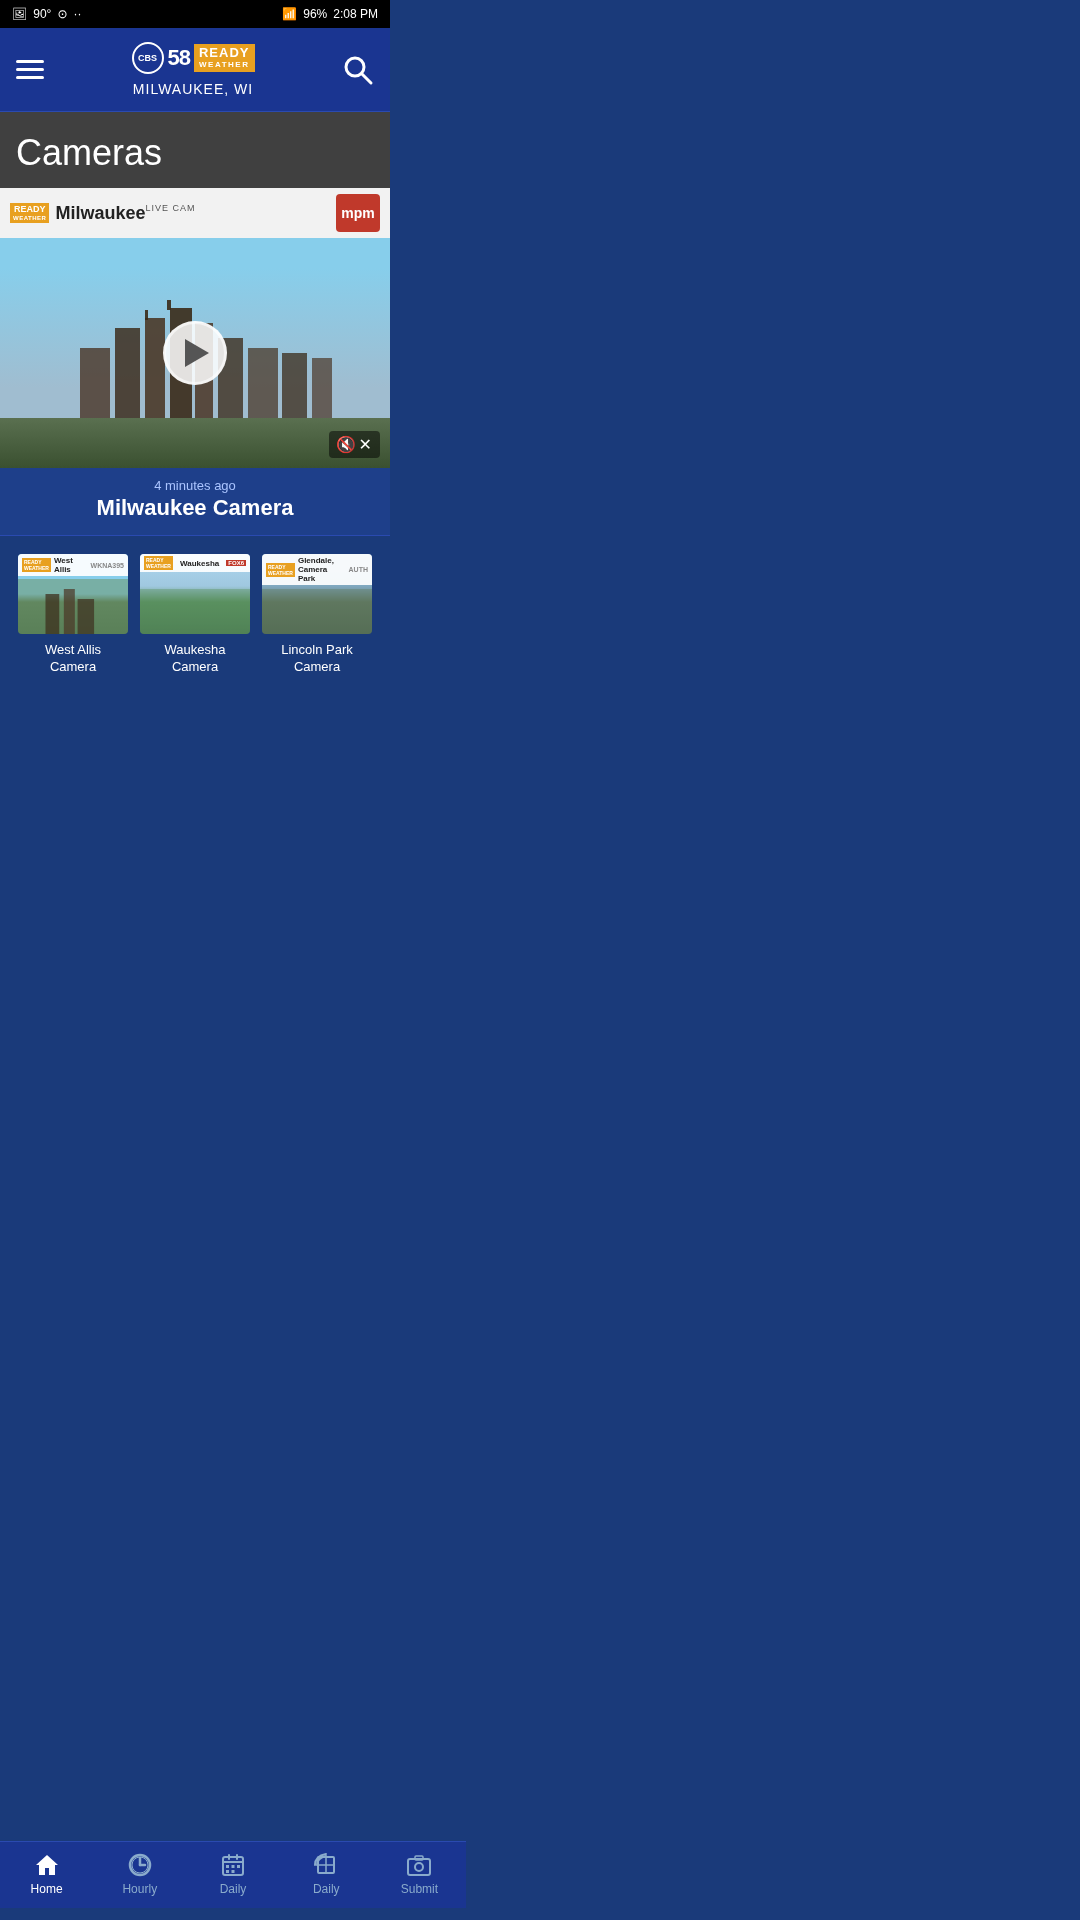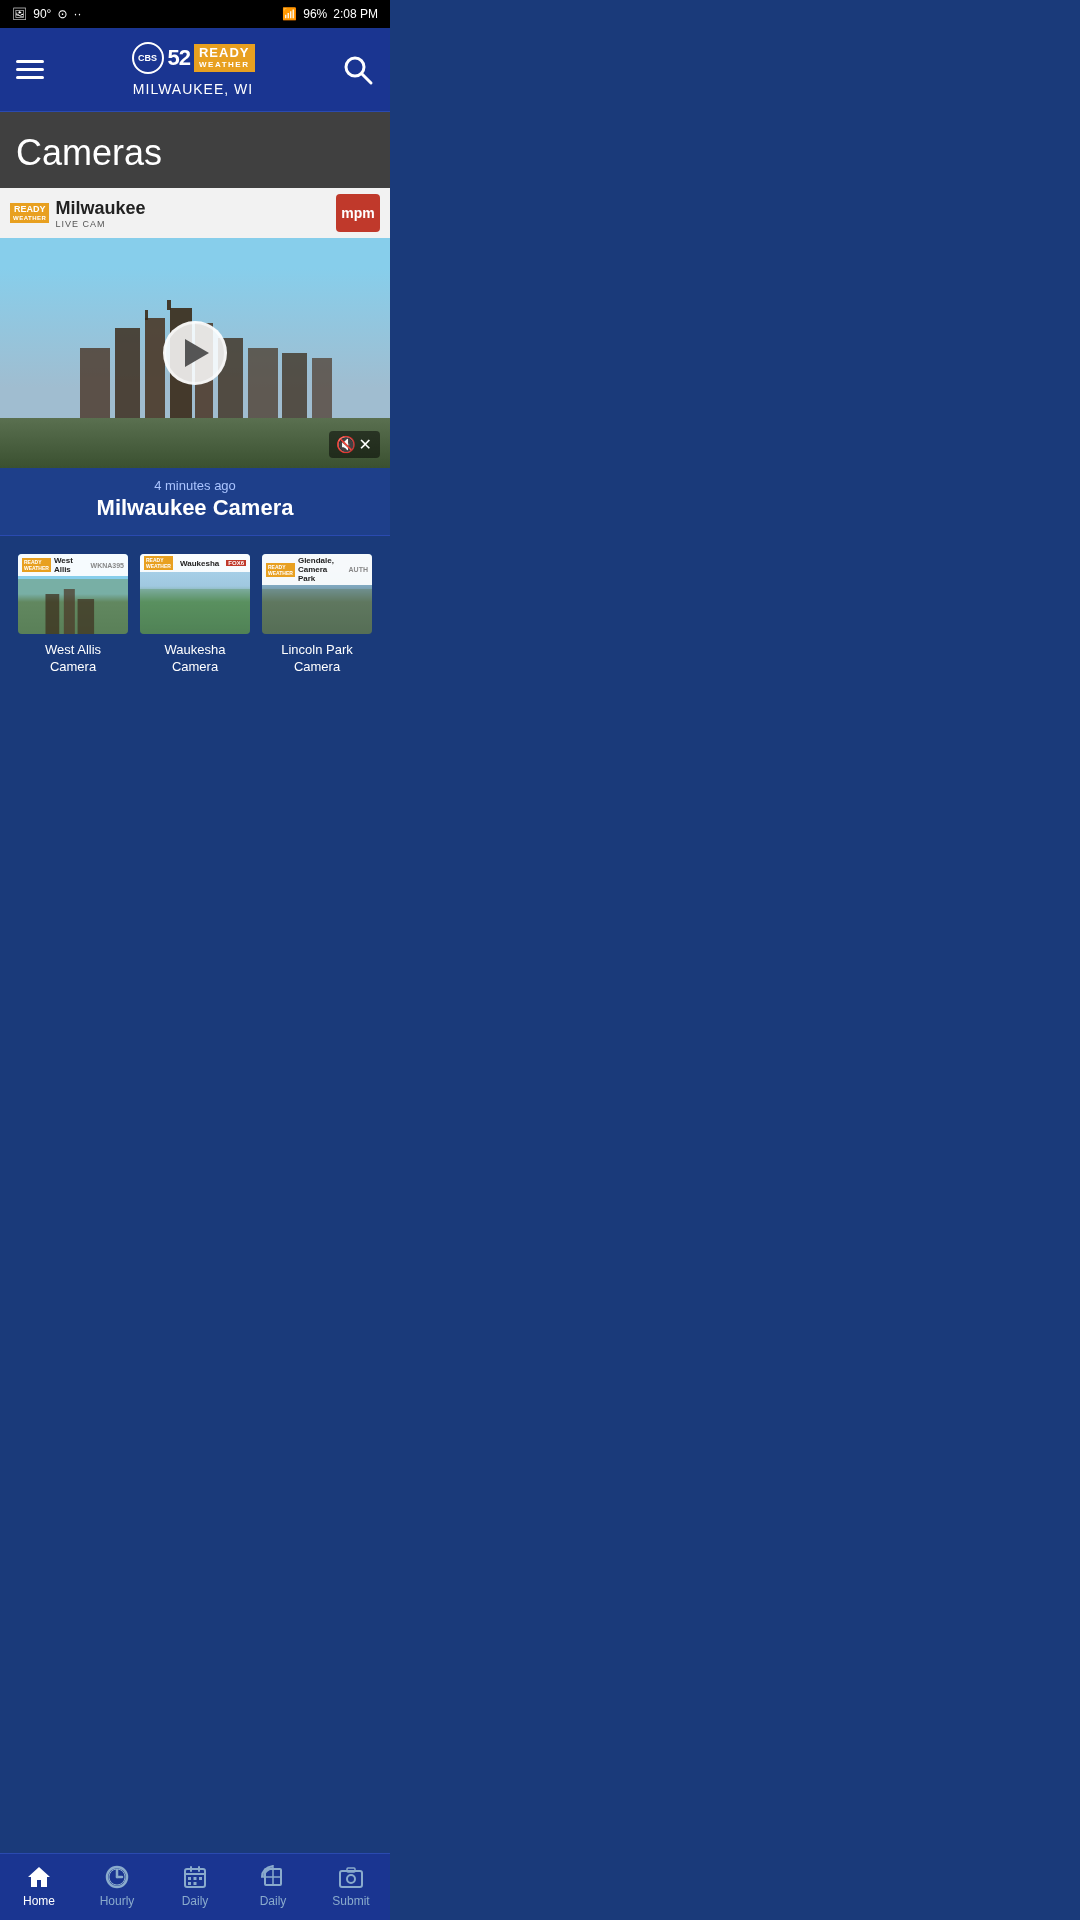--- a/index.html
+++ b/index.html
@@ -162,21 +162,21 @@
     }
     .rw-badge-small .r {
       font-size: 9px;
     }
     .rw-badge-small .w {
       font-size: 6px;
       letter-spacing: 0.5px;
     }
     .city-live {
       display: flex;
-      flex-direction: column;
+      flex-direction: row;
     }
     .city-name-bar {
       font-size: 18px;
       font-weight: 700;
       color: #222;
     }
     .live-cam-text {
       font-size: 9px;
       color: #555;
       letter-spacing: 1px;
@@ -305,22 +305,22 @@
     }
     .thumb-channel-badge {
       font-size: 7px;
       font-weight: 700;
       color: #888;
     }
 
     
     .bottom-nav {
       position: fixed;
-      bottom: 0;
-      width: 390px;
+      bottom: 12px;
+      width: 466px;
       background: #1a3591;
       display: flex;
       border-top: 1px solid #2a4ab0;
     }
     .nav-item {
       flex: 1;
       display: flex;
       flex-direction: column;
       align-items: center;
       padding: 10px 4px 12px;
@@ -370,21 +370,21 @@
 
 <div class="header">
   <div class="menu-icon">
     <span></span>
     <span></span>
     <span></span>
   </div>
   <div class="logo-area">
     <div class="logo-badge">
       <div class="cbs-circle">CBS</div>
-      <span class="channel-58">52</span>
+      <span class="channel-58">58</span>
       <div class="ready-weather-badge">
         <span class="ready">READY</span>
         <span class="weather">WEATHER</span>
       </div>
     </div>
     <div class="location-text">MILWAUKEE, WI</div>
   </div>
   <div class="search-icon">
     <svg width="32" height="32" viewBox="0 0 32 32" fill="none">
       <circle cx="13" cy="13" r="9" stroke="white" stroke-width="3"></circle>

